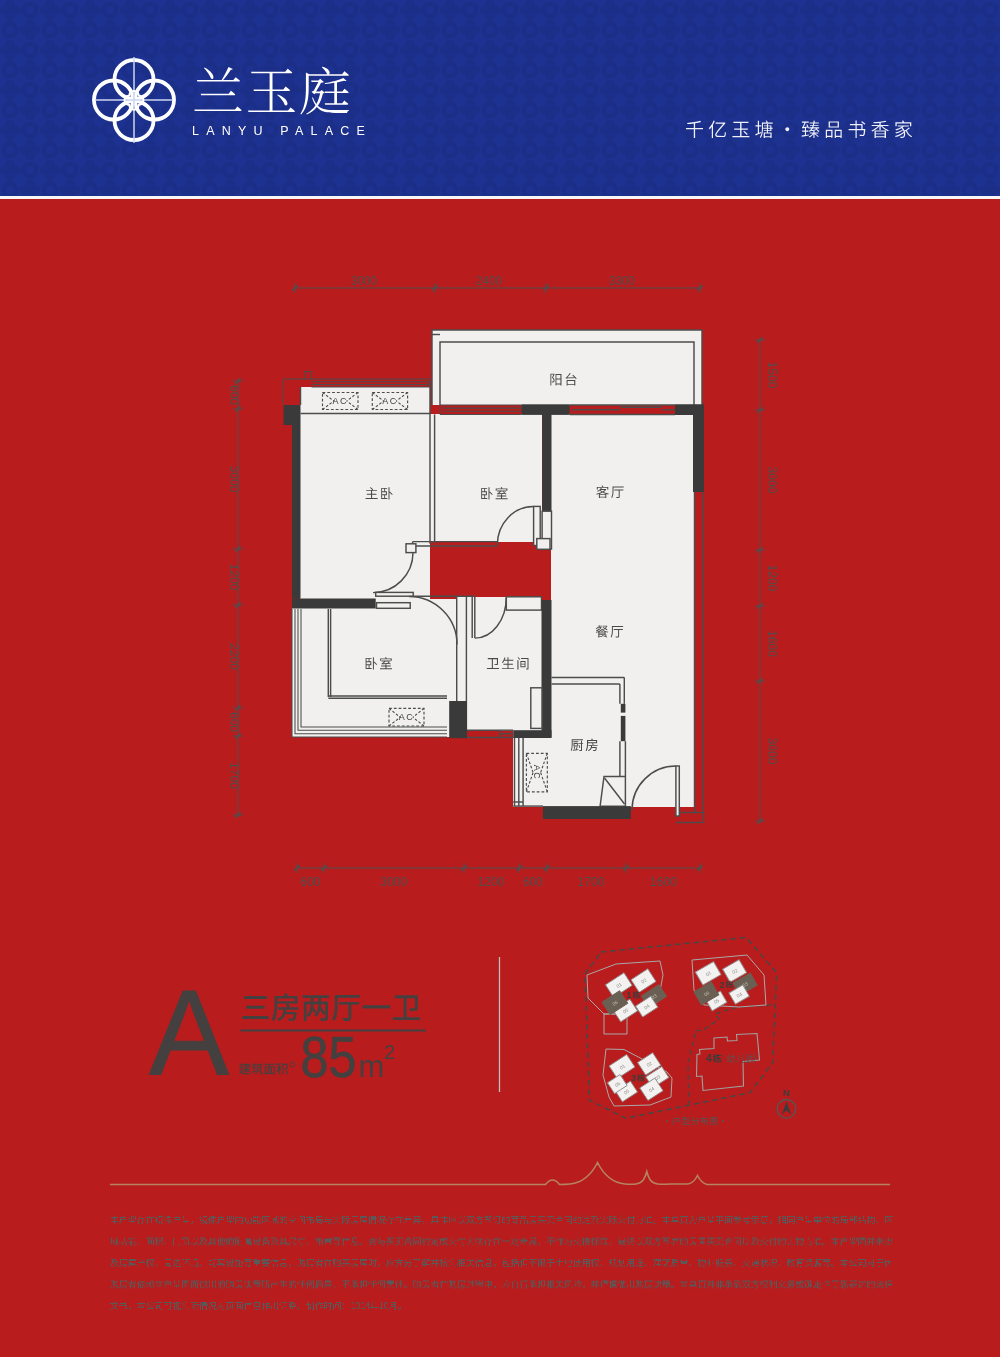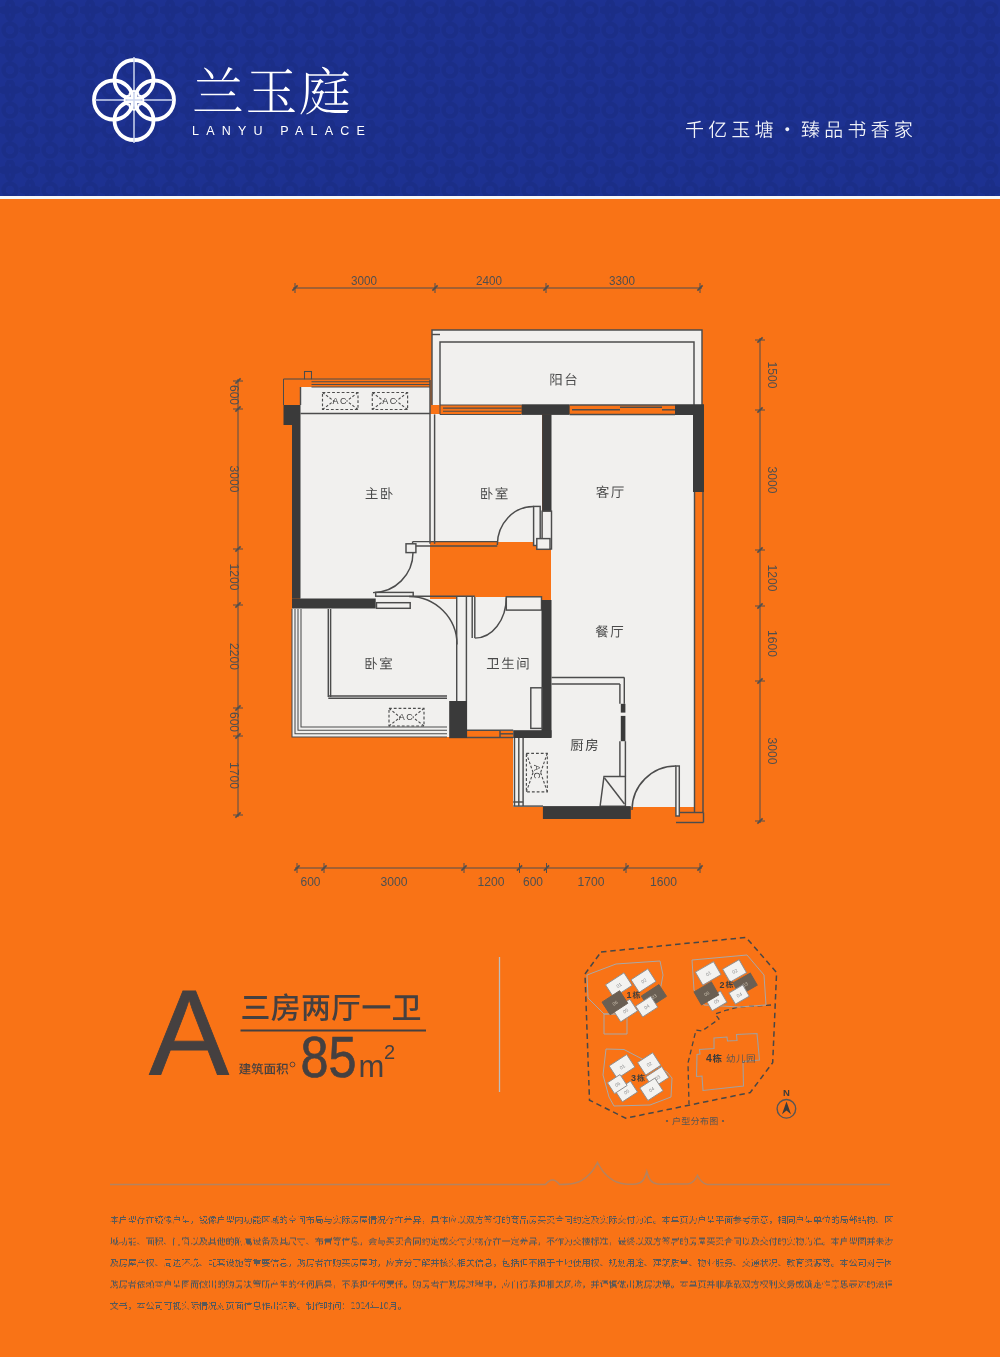--- a/index.html
+++ b/index.html
@@ -1,16 +1,16 @@
 <!DOCTYPE html>
 <html><head>
 <meta charset="utf-8">
 <style>
 html,body{margin:0;padding:0;background:#efeeec;}
-#page{position:relative;width:1000px;height:1357px;background:#f97316;overflow:hidden;}
+#page{position:relative;width:1000px;height:1357px;background:#b91c1c;overflow:hidden;}
 </style>
 </head>
 <body>
 <div id="page">
 <svg width="1000" height="1357" viewBox="0 0 1000 1357">
 <defs>
 <pattern id="hdrpat" width="40" height="40" patternUnits="userSpaceOnUse">
 <g fill="none" stroke="#0d1c56" stroke-width="4.5" opacity="0.16">
 <path d="M10 0 Q16 6 10 10 Q4 6 10 0 M10 10 Q16 14 10 20 Q4 14 10 10 M0 10 Q6 6 10 10 Q6 14 0 10 M10 10 Q14 6 20 10 Q14 14 10 10"></path>
 <path d="M30 20 Q36 26 30 30 Q24 26 30 20 M30 30 Q36 34 30 40 Q24 34 30 30 M20 30 Q26 26 30 30 Q26 34 20 30 M30 30 Q34 26 40 30 Q34 34 30 30"></path>

